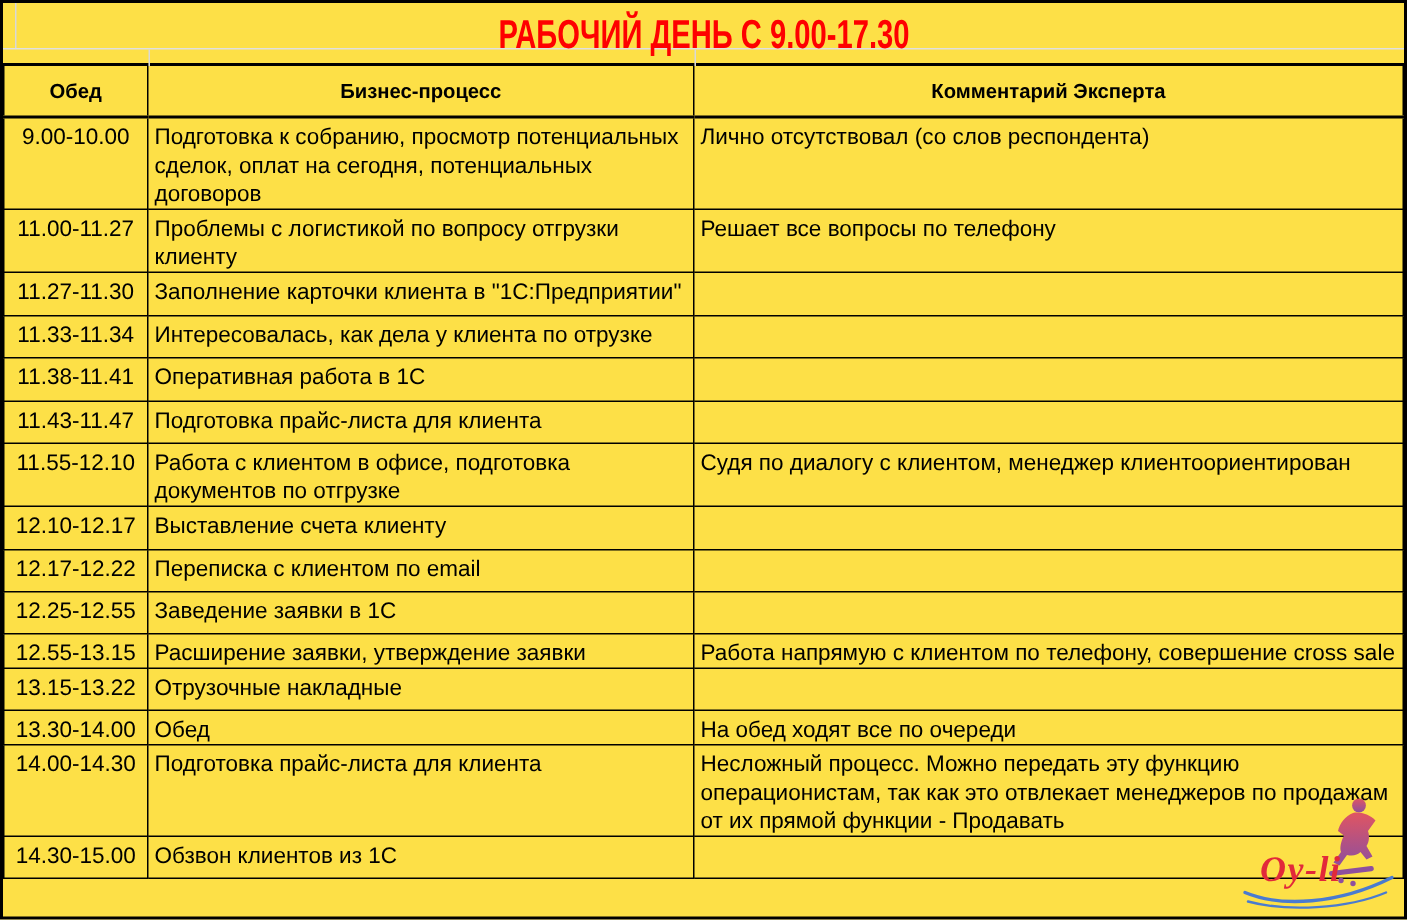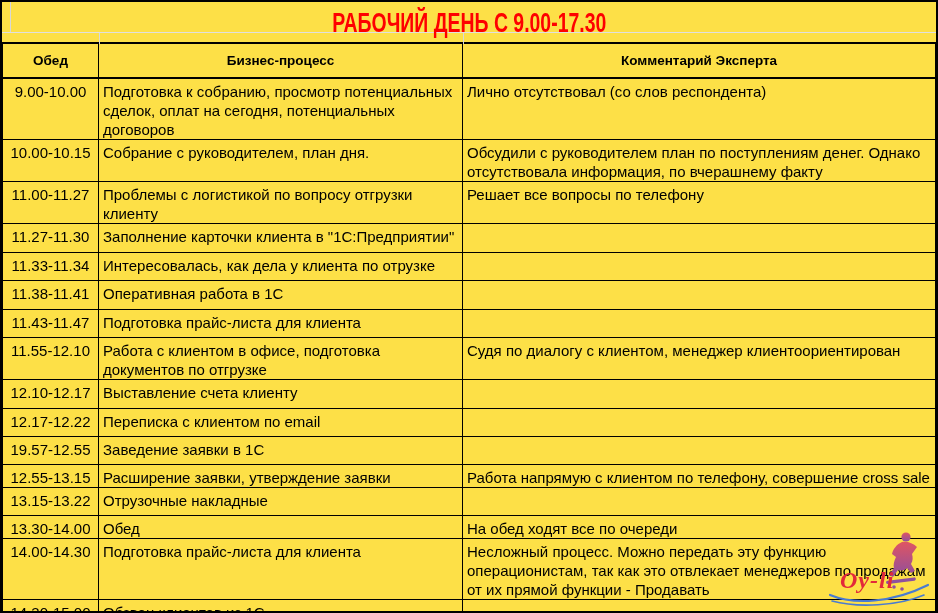--- a/index.html
+++ b/index.html
@@ -103,25 +103,20 @@
         <th>Бизнес-процесс</th>
         <th>Комментарий Эксперта</th>
       </tr>
     </thead>
     <tbody id="schedule-body">
         <tr style="height: 41px;">
           <td class="time">9.00-10.00</td>
           <td class="proc">Подготовка к собранию, просмотр потенциальных сделок, оплат на сегодня, потенциальных договоров</td>
           <td class="comm">Лично отсутствовал (со слов респондента)</td>
         </tr>
-        <tr style="height: 40px;">
-          <td class="time">10.00-10.15</td>
-          <td class="proc">Собрание с руководителем, план дня.</td>
-          <td class="comm">Обсудили с руководителем план по поступлениям денег. Однако отсутствовала информация, по вчерашнему факту</td>
-        </tr>
         <tr style="height: 28px;">
           <td class="time">11.00-11.27</td>
           <td class="proc">Проблемы с логистикой по вопросу отгрузки клиенту</td>
           <td class="comm">Решает все вопросы по телефону</td>
         </tr>
         <tr style="height: 29px;">
           <td class="time">11.27-11.30</td>
           <td class="proc">Заполнение карточки клиента в "1С:Предприятии"</td>
           <td class="comm"></td>
         </tr>
@@ -149,21 +144,21 @@
           <td class="time">12.10-12.17</td>
           <td class="proc">Выставление счета клиенту</td>
           <td class="comm"></td>
         </tr>
         <tr style="height: 28px;">
           <td class="time">12.17-12.22</td>
           <td class="proc">Переписка с клиентом по email</td>
           <td class="comm"></td>
         </tr>
         <tr style="height: 28px;">
-          <td class="time">19.57-12.55</td>
+          <td class="time">12.25-12.55</td>
           <td class="proc">Заведение заявки в 1С</td>
           <td class="comm"></td>
         </tr>
         <tr style="height: 22px;">
           <td class="time">12.55-13.15</td>
           <td class="proc">Расширение заявки, утверждение заявки</td>
           <td class="comm">Работа напрямую с клиентом по телефону, совершение cross sale</td>
         </tr>
         <tr style="height: 28px;">
           <td class="time">13.15-13.22</td>

